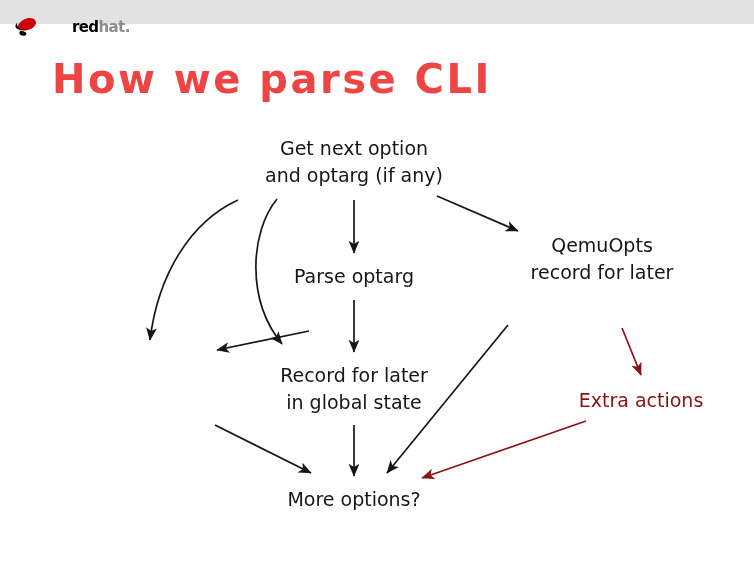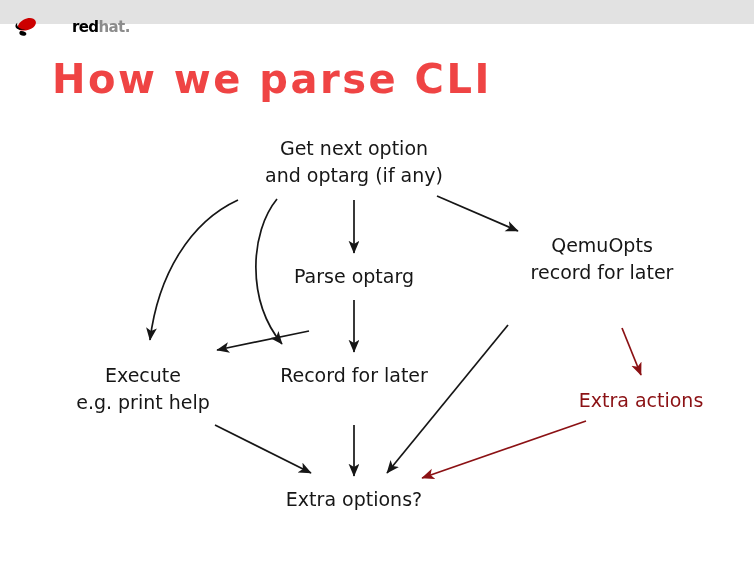--- a/index.html
+++ b/index.html
@@ -167,30 +167,27 @@
   <div class="node" id="node-get-next">
     <div>Get next option</div>
     <div>and optarg (if any)</div>
   </div>
 
   <div class="node" id="node-qemuopts">
     <div>QemuOpts</div>
     <div>record for later</div>
   </div>
 
-  <div class="node" id="node-execute">
-    <div>Execute</div>
-    <div>e.g. print help</div>
-  </div>
 
   <div class="node" id="node-record">
     <div>Record for later</div>
+    <div>in global state</div>
   </div>
 
   <div class="node accent" id="node-extra">
     <div>Extra actions</div>
   </div>
 
   <div class="node" id="node-more">
-    <div>Extra options?</div>
+    <div>More options?</div>
   </div>
 
 </div>
 
 </body></html>

